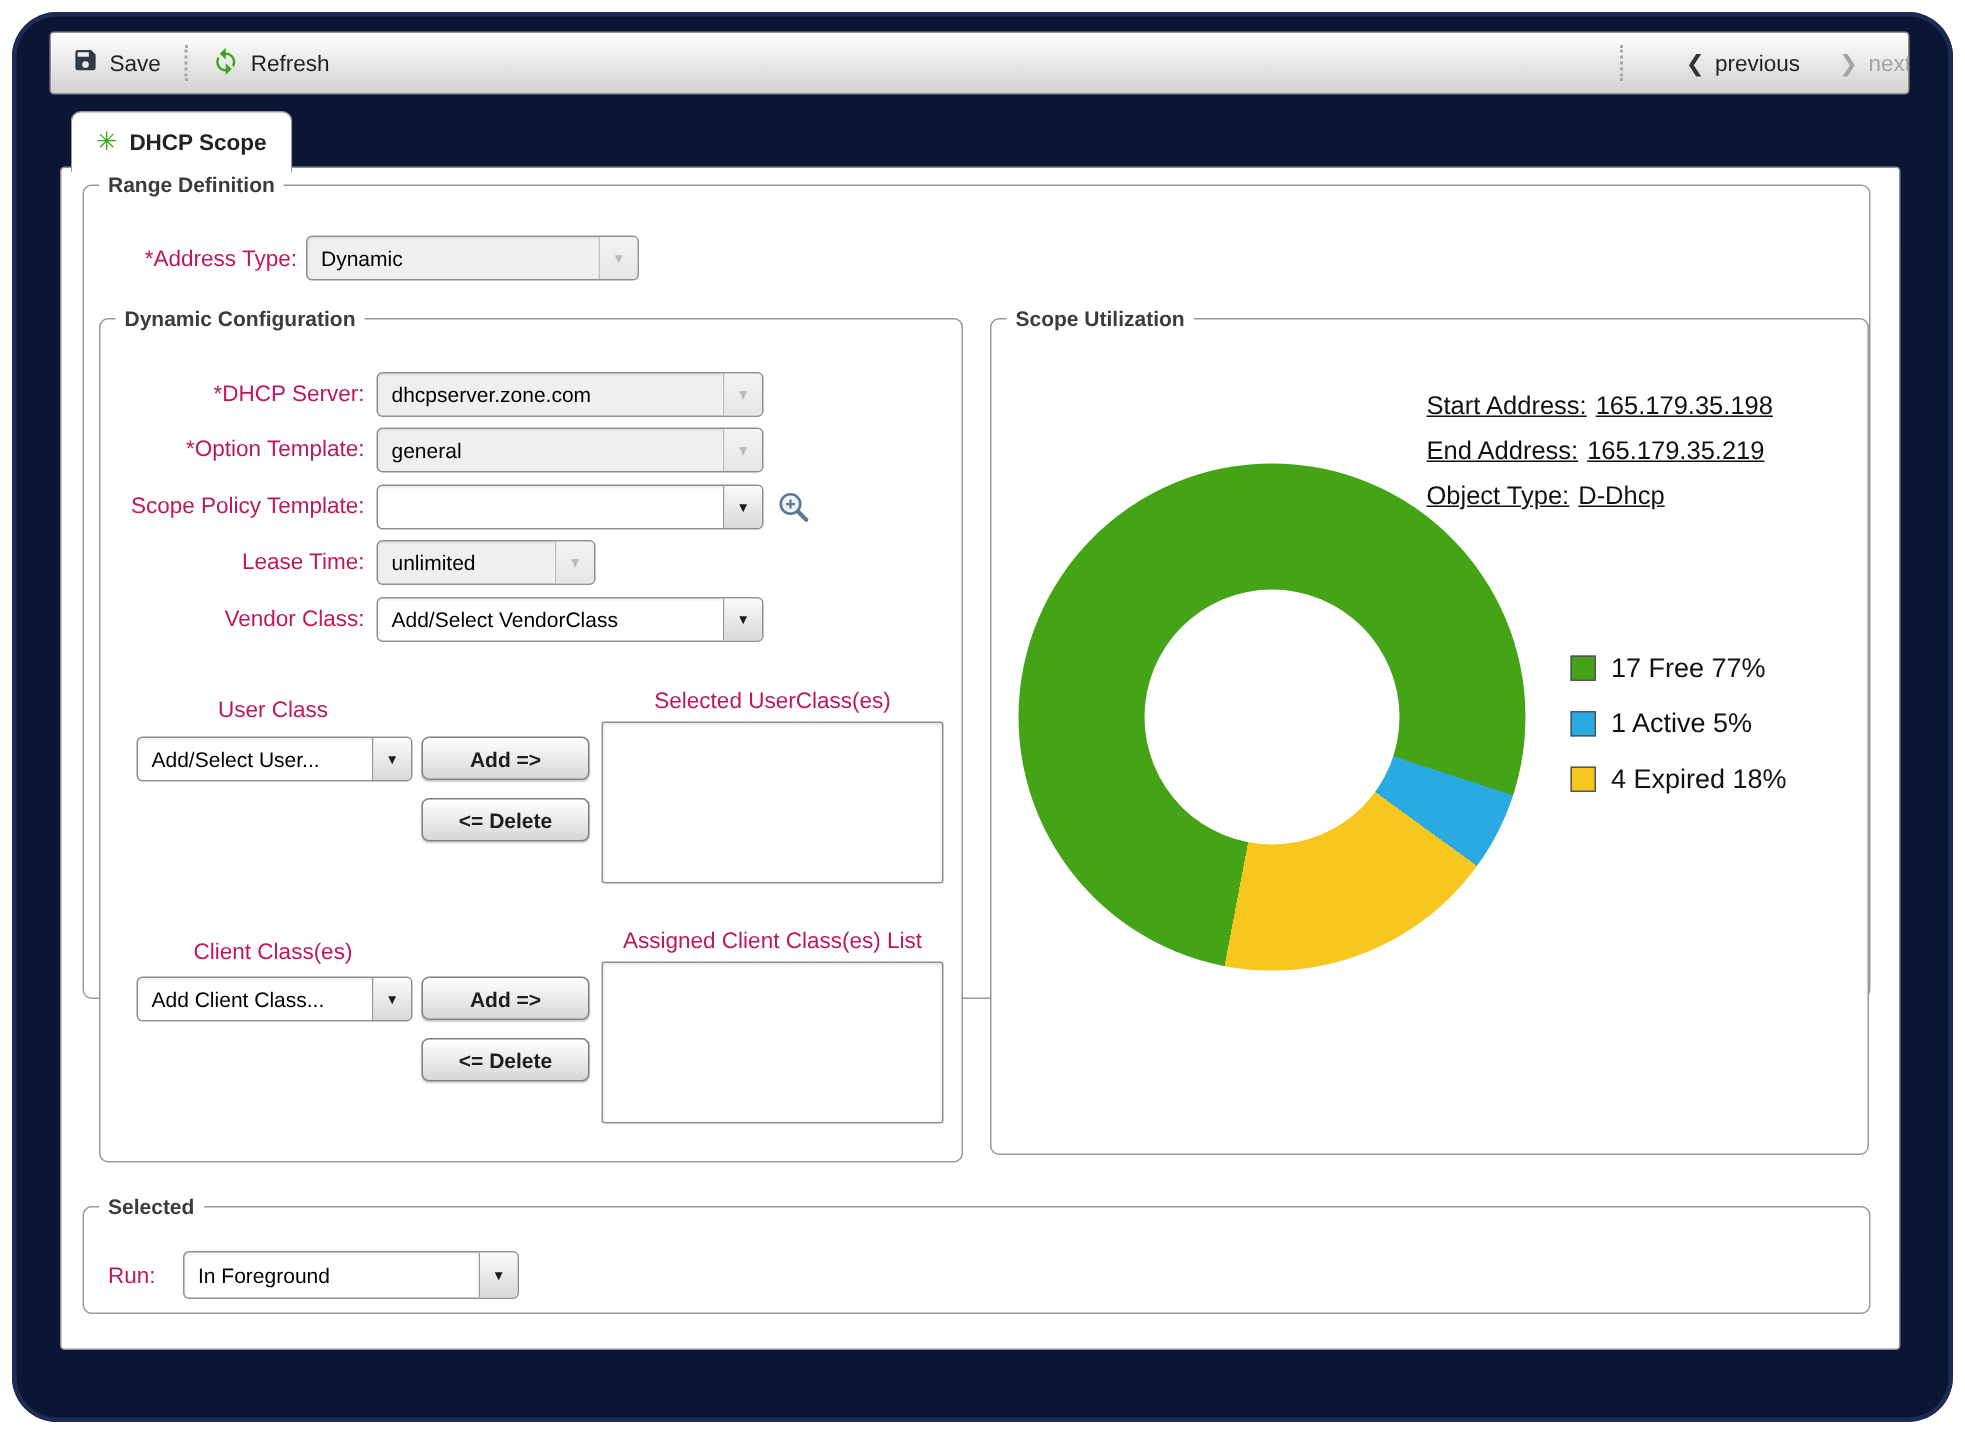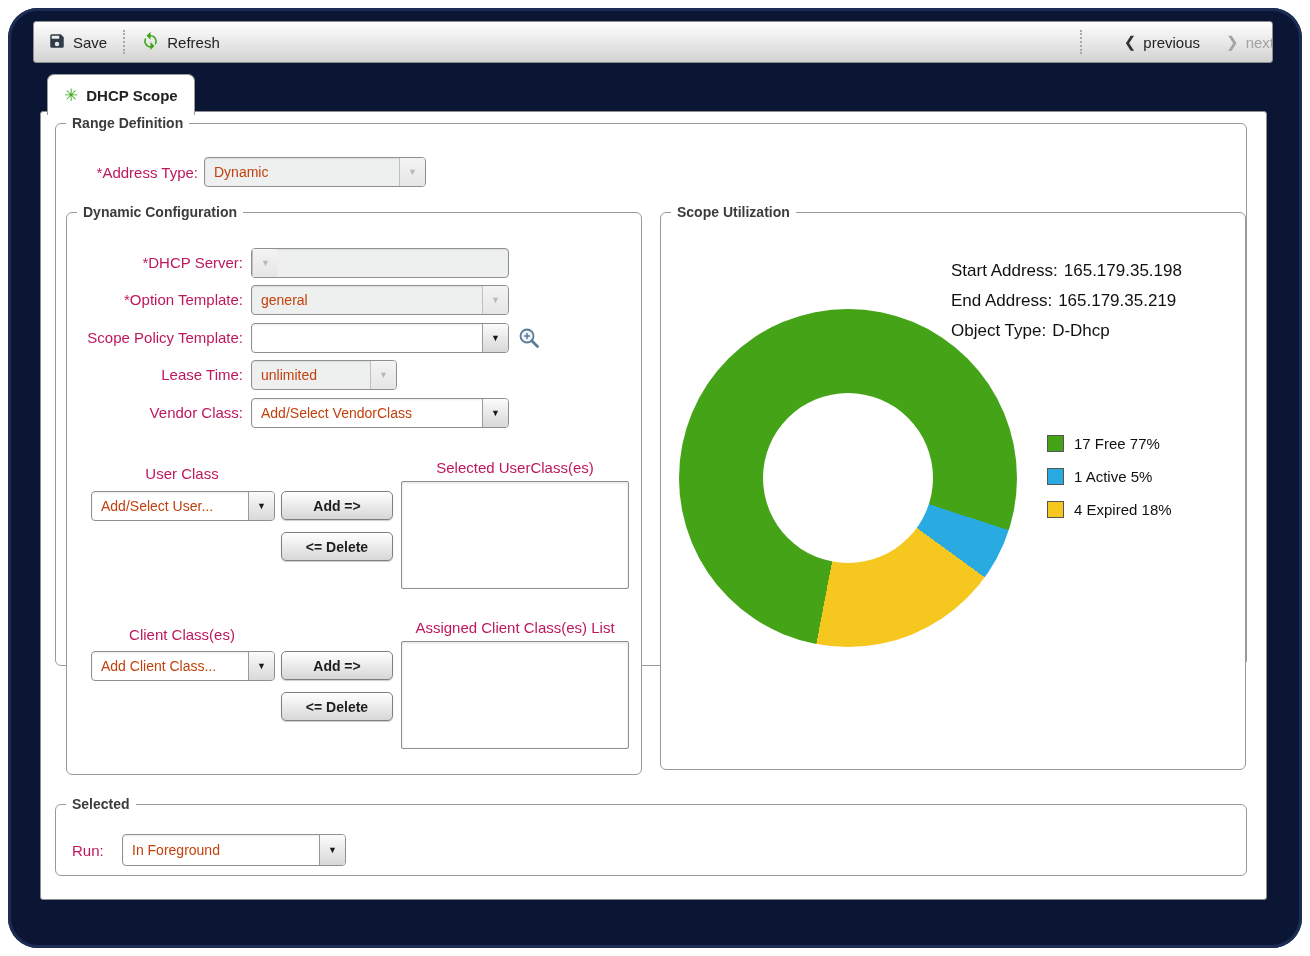--- a/index.html
+++ b/index.html
@@ -30,40 +30,40 @@
   #g-dyncfg  { left:10px; top:88px;  width:576px;  height:563px; }
   #g-scope   { left:604px; top:88px; width:586px;  height:558px; }
   #g-sched   { left:14px; top:692px; width:1192px; height:72px; }
 
   .lbl { position:absolute; font-size:15px; color:#be185d; white-space:nowrap; overflow:hidden; height:20px; }
   .r { text-align:right; }
   .c { text-align:center; }
 
   
   .combo { position:absolute; display:flex; align-items:stretch; height:30px; background:#ffffff; border:1px solid #8f8f8f; border-radius:4px; box-shadow:inset 0 1px 2px rgba(0,0,0,.08); }
-  .ctext { flex:1; display:flex; align-items:center; padding:0 9px; font-size:14px; color:#c2410c; white-space:nowrap; overflow:hidden; }
+  .ctext { flex:1; display:flex; align-items:center; padding:0 9px; font-size:14px; color:#000000; white-space:nowrap; overflow:hidden; }
   .cbtn { width:26px; display:flex; align-items:center; justify-content:center; border-left:1px solid #9a9a9a; background:linear-gradient(#fbfbfb,#d8d8d8); color:#1a1a1a; font-size:9px; border-radius:0 3px 3px 0; cursor:pointer; }
   .combo.disabled { background:#eef0f0; }
   .combo.disabled .cbtn { color:#b9b9b9; background:linear-gradient(#f3f3f3,#e6e6e6); border-left-color:#c0c0c0; }
 
   
   .push { position:absolute; width:112px; height:29px; border:1px solid #7f7f7f; border-radius:5px; background:linear-gradient(#ffffff,#d7d7d7); font-family:inherit; font-size:14px; font-weight:bold; color:#1d1d1d; box-shadow:0 1px 1px rgba(0,0,0,.2); cursor:pointer; }
 
   .listbox { position:absolute; width:228px; height:108px; background:#ffffff; border:1px solid #8f8f8f; border-radius:2px; box-shadow:inset 0 1px 3px rgba(0,0,0,.12); }
 
   .mag { position:absolute; left:450px; top:113px; cursor:pointer; }
 
   
   .info { position:absolute; left:290px; top:48px; font-size:17px; color:#111; }
-  .info div { height:30px; white-space:nowrap; }
+  .info div { height:30px; white-space:nowrap;text-decoration:underline; }
   .info .il { margin-right:6px; }
   .donut { position:absolute; left:18px; top:96px; width:338px; height:338px; border-radius:50%; }
   .hole { position:absolute; left:84px; top:84px; width:170px; height:170px; border-radius:50%; background:#ffffff; }
   .clegend { position:absolute; left:386px; top:222px; display:flex; flex-direction:column; gap:16px; }
-  .crow { display:flex; gap:10px; font-size:15px; color:#111; white-space:nowrap; }
+  .crow { display:flex; align-items:center; gap:10px; font-size:18px; color:#111; white-space:nowrap; }
   .sw { width:17px; height:17px; border:1px solid #555; }
 </style>
 </head>
 <body>
 
 <div class="frame">
 
   <div class="toolbar">
     <div class="tool-btn">
       <span>
@@ -110,20 +110,21 @@
       <div class="combo disabled" style="left:148px; top:33px; width:222px;">
         <span class="ctext">Dynamic</span>
         <span class="cbtn">▼</span>
       </div>
 
       <div class="group" id="g-dyncfg">
         <span class="legend">Dynamic Configuration</span>
 
         <span class="lbl r" style="left:18px; top:41px; width:158px;">*DHCP Server:</span>
         <div class="combo disabled" style="left:184px; top:35px; width:258px;">
+          <span class="ctext">dhcpserver.zone.com</span>
           <span class="cbtn">▼</span>
         </div>
 
         <span class="lbl r" style="left:18px; top:78px; width:158px;">*Option Template:</span>
         <div class="combo disabled" style="left:184px; top:72px; width:258px;">
           <span class="ctext">general</span>
           <span class="cbtn">▼</span>
         </div>
 
         <span class="lbl r" style="left:18px; top:116px; width:158px;">Scope Policy Template:</span>

